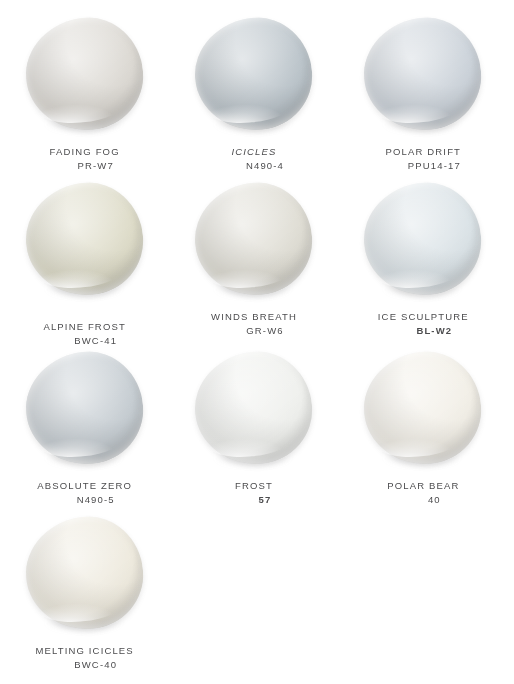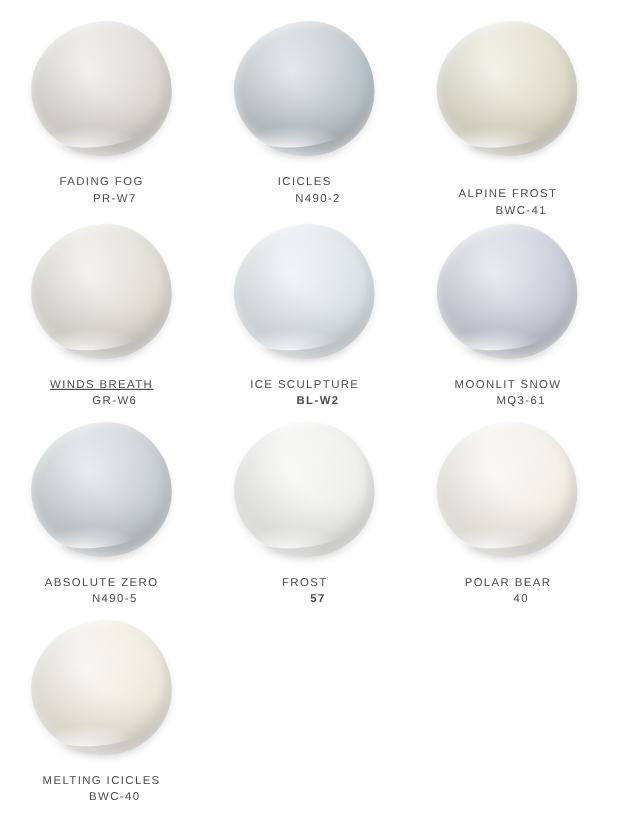--- a/index.html
+++ b/index.html
@@ -154,58 +154,58 @@
         <div class="blob" style="background-color: rgb(220, 217, 211);"></div>
       </div>
       <div class="swatch-label" style="color: rgb(76, 76, 78);">FADING FOG</div>
       <div class="swatch-code" style="color: rgb(76, 76, 78);">PR-W7</div>
     </div>
     <div class="swatch-cell">
       <div class="blob-wrap">
         <div class="blob-shadow"></div>
         <div class="blob" style="background-color: rgb(188, 197, 203);"></div>
       </div>
-      <div class="swatch-label" style="color: rgb(76, 76, 78);">ICICLES</div>
-      <div class="swatch-code" style="color: rgb(76, 76, 78);">N490-2</div>
+      <div class="swatch-label" style="color: rgb(76, 76, 78); font-style: italic;">ICICLES</div>
+      <div class="swatch-code" style="color: rgb(76, 76, 78);">N490-4</div>
+    </div>
+    <div class="swatch-cell">
+      <div class="blob-wrap">
+        <div class="blob-shadow"></div>
+        <div class="blob" style="background-color: rgb(204, 211, 218);"></div>
+      </div>
+      <div class="swatch-label" style="color: rgb(76, 76, 78);">POLAR DRIFT</div>
+      <div class="swatch-code" style="color: rgb(76, 76, 78);">PPU14-17</div>
     </div>
     <div class="swatch-cell">
       <div class="blob-wrap">
         <div class="blob-shadow"></div>
         <div class="blob" style="background-color: rgb(222, 220, 201);"></div>
       </div>
       <div class="swatch-label" style="color: rgb(76, 76, 78); margin-top: 19px;">ALPINE FROST</div>
       <div class="swatch-code" style="color: rgb(76, 76, 78);">BWC-41</div>
     </div>
     <div class="swatch-cell">
       <div class="blob-wrap">
         <div class="blob-shadow"></div>
         <div class="blob" style="background-color: rgb(223, 221, 212);"></div>
       </div>
-      <div class="swatch-label" style="color: rgb(76, 76, 78); text-decoration: underline;">WINDS BREATH</div>
+      <div class="swatch-label" style="color: rgb(76, 76, 78);">WINDS BREATH</div>
       <div class="swatch-code" style="color: rgb(76, 76, 78);">GR-W6</div>
     </div>
     <div class="swatch-cell">
       <div class="blob-wrap">
         <div class="blob-shadow"></div>
         <div class="blob" style="background-color: rgb(219, 227, 231);"></div>
       </div>
       <div class="swatch-label" style="color: rgb(76, 76, 78);">ICE SCULPTURE</div>
       <div class="swatch-code" style="color: rgb(76, 76, 78); font-weight: bold;">BL-W2</div>
     </div>
     <div class="swatch-cell">
       <div class="blob-wrap">
         <div class="blob-shadow"></div>
-        <div class="blob" style="background-color: rgb(201, 203, 216);"></div>
-      </div>
-      <div class="swatch-label" style="color: rgb(76, 76, 78);">MOONLIT SNOW</div>
-      <div class="swatch-code" style="color: rgb(76, 76, 78);">MQ3-61</div>
-    </div>
-    <div class="swatch-cell">
-      <div class="blob-wrap">
-        <div class="blob-shadow"></div>
         <div class="blob" style="background-color: rgb(199, 206, 211);"></div>
       </div>
       <div class="swatch-label" style="color: rgb(76, 76, 78);">ABSOLUTE ZERO</div>
       <div class="swatch-code" style="color: rgb(76, 76, 78);">N490-5</div>
     </div>
     <div class="swatch-cell">
       <div class="blob-wrap">
         <div class="blob-shadow"></div>
         <div class="blob" style="background-color: rgb(239, 240, 237);"></div>
       </div>

